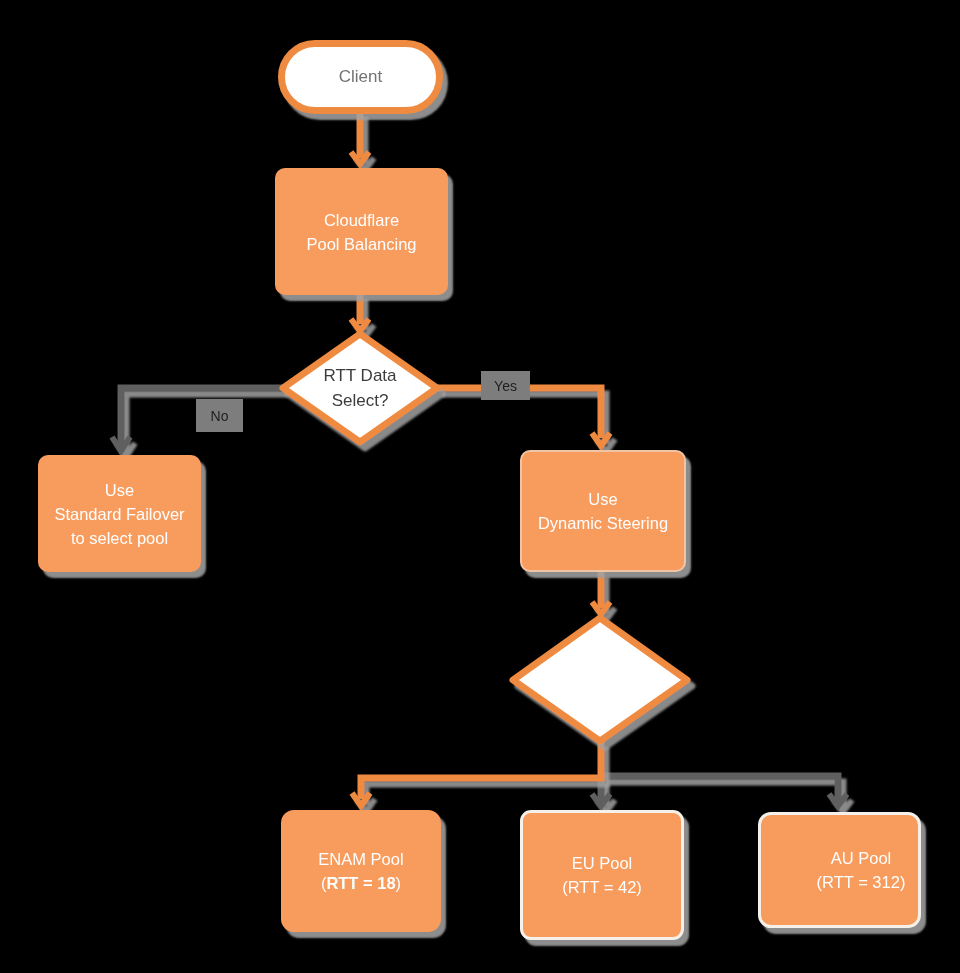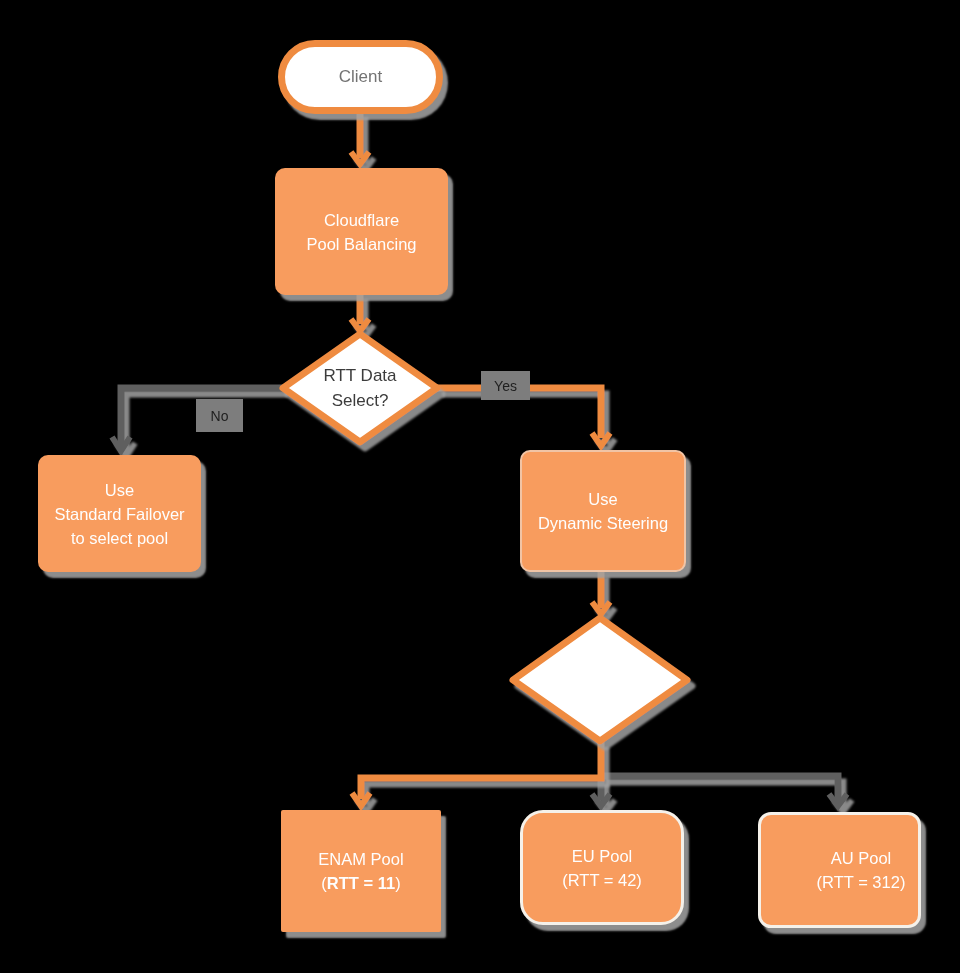--- a/index.html
+++ b/index.html
@@ -134,26 +134,26 @@
   </div>
 
 
   <div class="edge-label" style="left:196px; top:371px; width:47px; height:33px;margin-top:28px;">
     <span>No</span>
   </div>
   <div class="edge-label" style="left:481px; top:371px; width:49px; height:29px;">
     <span>Yes</span>
   </div>
 
-  <div class="node orange-box" style="left:281px; top:810px; width:160px; height:122px; border-radius:2px;">
+  <div class="node orange-box" style="left:281px; top:810px; width:160px; height:122px; border-radius:13px;">
     <span>ENAM Pool</span>
-    <span class="pool-line2"><span>(</span><b>RTT = 11</b><span>)</span></span>
+    <span class="pool-line2"><span>(</span><b>RTT = 18</b><span>)</span></span>
   </div>
 
-  <div class="node orange-box light-border" style="left:520px; top:810px; width:164px; height:115px; border-radius:23px;">
+  <div class="node orange-box light-border" style="left:520px; top:810px; width:164px; height:130px; border-radius:11px;">
     <span>EU Pool</span>
     <span>(RTT = 42)</span>
   </div>
 
   <div class="node orange-box light-border" style="left:758px; top:812px; width:163px; height:116px; border-radius:13px;padding-left:43px;">
     <span>AU Pool</span>
     <span>(RTT = 312)</span>
   </div>
 
 </div>

